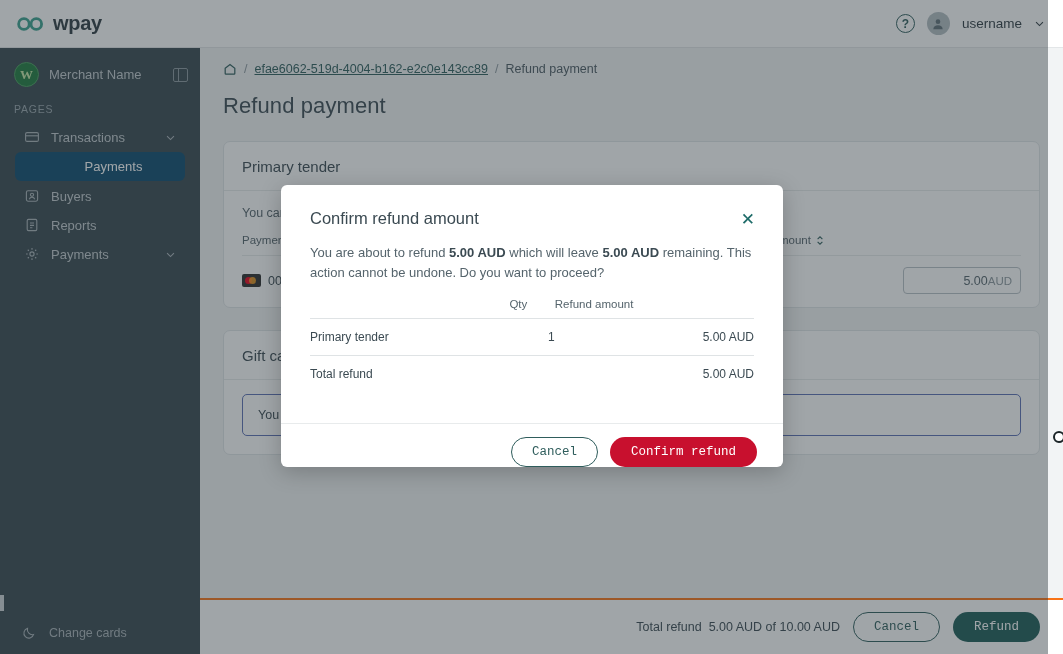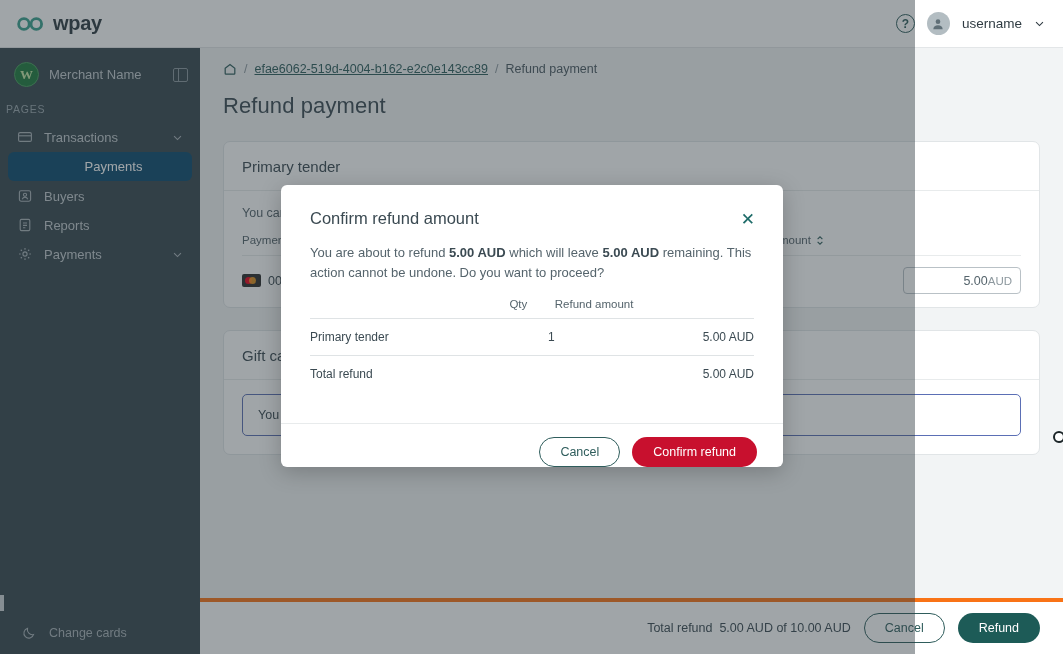--- a/index.html
+++ b/index.html
@@ -4,21 +4,21 @@
 <style>
   * { box-sizing: border-box; margin: 0; padding: 0; }
   html, body {
     width: 1063px; height: 654px;
     font-family: "Liberation Sans", sans-serif;
     background: #ffffff;
     overflow: hidden;
   }
   .app {
     position: relative;
-    width: 915px; height: 654px;
+    width: 1048px; height: 654px;
     background: #f2f4f5;
   }
 
   
   .topbar {
     position: absolute; top: 0; left: 0;
     width: 1063px; height: 48px;
     background: #ffffff;
     border-bottom: 1px solid #e3e6e8;
     display: flex; align-items: center;
@@ -80,23 +80,23 @@
     width: 15px; height: 14px; border: 1.4px solid #8a979e;
     border-radius: 2px; position: relative; cursor: pointer;
     flex: 0 0 auto;
   }
   .collapse-icon::before {
     content: ""; position: absolute; left: 3.5px; top: 0; bottom: 0;
     width: 1.4px; background: #8a979e;
   }
   .pages-label {
     font-size: 10.5px; color: #9aa7ad; letter-spacing: 0.8px;
-    padding: 4px 0 8px 6px;
-  }
-  .nav { display: flex; flex-direction: column; gap: 1px; padding: 0 8px; }
+    padding: 4px 0 8px 14px;
+  }
+  .nav { display: flex; flex-direction: column; gap: 1px; padding: 0 15px; }
   .nav-item {
     display: flex; align-items: center; gap: 11px;
     height: 28px; padding: 0 9px; border-radius: 5px;
     cursor: pointer; color: #c3cbcf; font-size: 13px;
   }
   .nav-item .ico { width: 16px; height: 16px; flex: 0 0 auto; color: #aab4b9; }
   .nav-item .ico svg { width: 16px; height: 16px; display: block; }
   .nav-item .lbl { flex: 1; }
   .nav-item .chev { width: 11px; height: 11px; color: #aab4b9; }
   .nav-item.sub { padding-left: 36px; }
@@ -187,31 +187,31 @@
     margin: 14px 18px 18px 18px;
     border: 1px solid #5b6fb5; border-radius: 5px;
     padding: 13px 15px; font-size: 12.5px; color: #3b4a52;
     background: #fff;
   }
 
   
   .actionbar {
     position: absolute; bottom: 0; left: 200px;
     width: 863px; height: 56px;
-    background: #ffffff; border-top: 4px solid #f97316;
+    background: #ffffff; border-top: 2px solid #f97316;
     display: flex; align-items: center; justify-content: flex-end;
     gap: 13px; padding-right: 23px;
     z-index: 3;
   }
   .total-label { font-size: 12.5px; color: #3b4a52; }
   .btn {
     font-size: 12.5px; border-radius: 16px; cursor: pointer;
     height: 30px; display: inline-flex; align-items: center;
     justify-content: center; padding: 0 20px; border: 1px solid transparent;
-    font-family: Liberation Sans, sans-serif;
+    font-family: Liberation Mono, monospace;
   }
   .btn-outline { background: #fff; border-color: #2f5d5c; color: #2f5d5c; }
   .btn-primary { background: #1d5b57; color: #fff; }
 
   
   .overlay {
     position: absolute; inset: 0;
     background: rgba(44,56,62,0.45);
     z-index: 10;
   }

